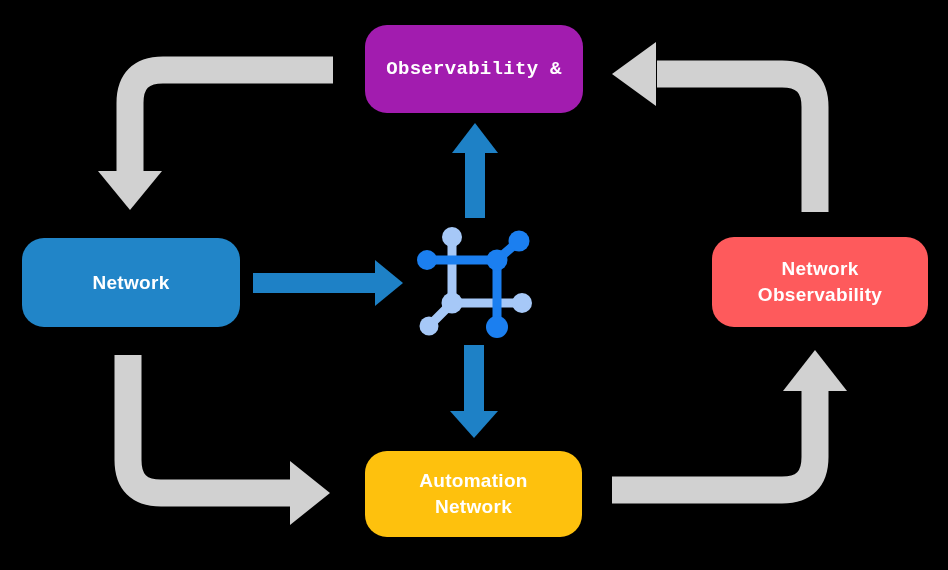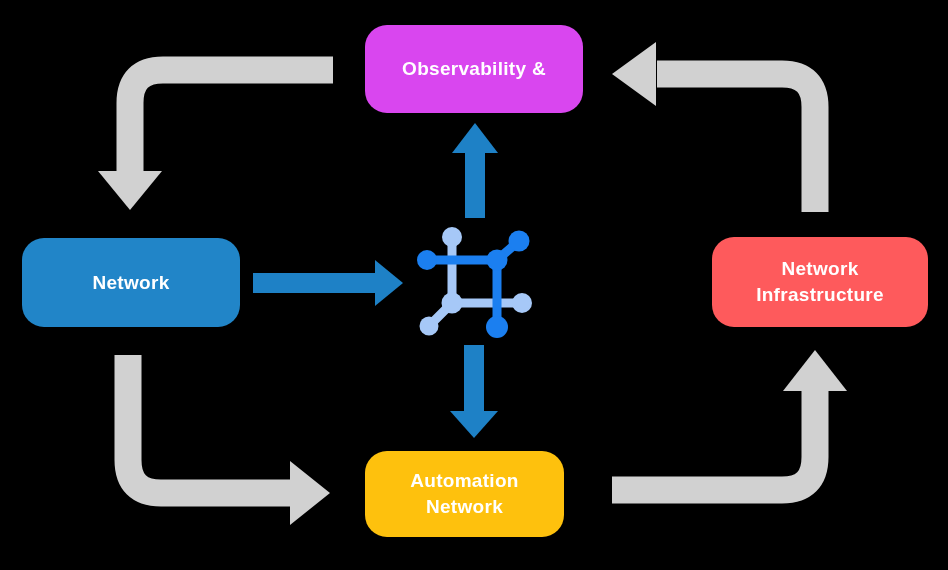--- a/index.html
+++ b/index.html
@@ -25,21 +25,21 @@
     text-align: center;
     color: #ffffff;
     font-size: 19px;
     font-weight: 600;
     letter-spacing: 0.3px;
     line-height: 26px;
   }
   .node-observability  { left: 365px; top: 25px;  width: 218px; height: 88px; }
   .node-operations     { left: 22px;  top: 238px; width: 218px; height: 89px; }
   .node-infrastructure { left: 712px; top: 237px; width: 216px; height: 90px; }
-  .node-automation     { left: 365px; top: 451px; width: 199px; height: 86px; }
+  .node-automation     { left: 365px; top: 451px; width: 217px; height: 86px; }
   .icon-wrap {
     position: absolute;
     left: 412px; top: 222px;
     width: 124px; height: 122px;
   }
 </style>
 </head>
 <body>
 
 <div class="canvas" style="background-color: rgb(0, 0, 0);">
@@ -81,31 +81,31 @@
         <polygon points="452,153 498,153 475,123" stroke="none"></polygon>
       </g>
 
       <g>
         <path d="M 474 345 L 474 412" fill="none"></path>
         <polygon points="450,411 498,411 474,438" stroke="none"></polygon>
       </g>
     </g>
   </svg>
 
-  <div class="node node-observability" style="background-color: #d946ef;">
+  <div class="node node-observability" style="background-color: #a21caf; font-family: Liberation Mono, monospace;">
     <span>Observability &amp;</span>
   </div>
 
   <div class="node node-operations" style="background-color: rgb(33, 133, 200);">
     <span>Network</span>
   </div>
 
   <div class="node node-infrastructure" style="background-color: rgb(254, 90, 92);">
     <span>Network</span>
-    <span>Infrastructure</span>
+    <span>Observability</span>
   </div>
 
   <div class="node node-automation" style="background-color: rgb(254, 193, 13);">
     <span>Automation</span>
     <span>Network</span>
   </div>
 
   <svg class="icon-wrap" viewBox="0 0 124 122">
 
     <g stroke-width="9" stroke="#a6c8f7" fill="#a6c8f7">

